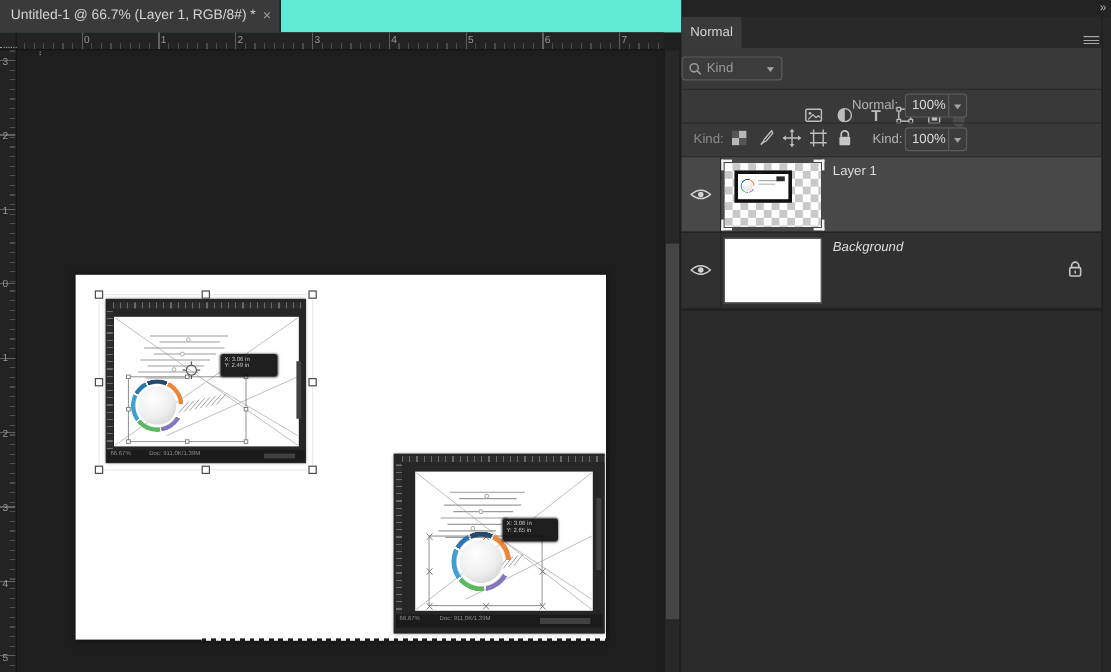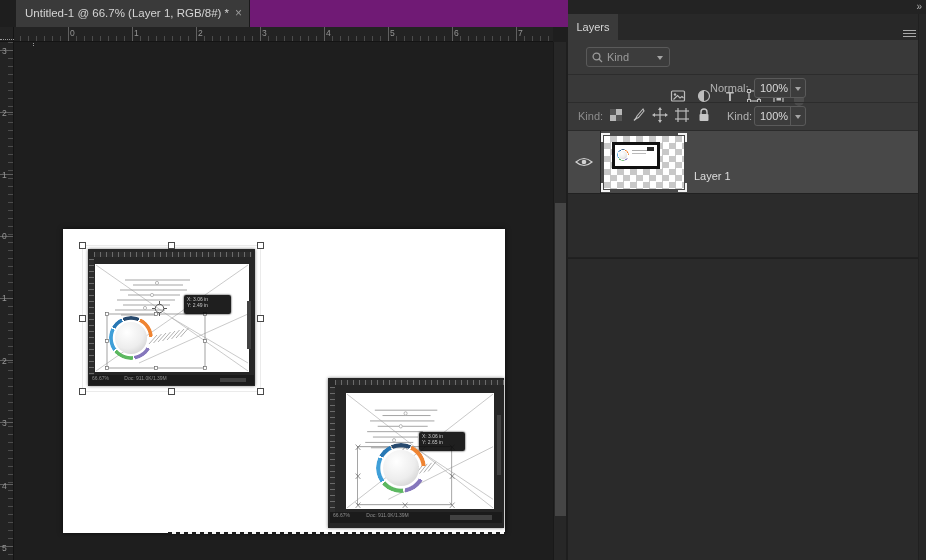--- a/index.html
+++ b/index.html
@@ -2,21 +2,21 @@
 <html><head>
 <meta charset="utf-8">
 <style>
   * { margin:0; padding:0; box-sizing:border-box; }
   html,body { width:926px; height:560px; overflow:hidden; background:#1e1e1e;
     font-family:"Liberation Sans", sans-serif; }
   #app { position:relative; width:926px; height:560px; background:#1e1e1e; overflow:hidden; }
   .abs { position:absolute; }
 
   
-  .tabbar { left:16px; top:0; width:568px; height:27px; background:#701a75; }
+  .tabbar { left:0; top:0; width:568px; height:27px; background:#5eead4; }
   .doc-tab { left:0; top:0; width:234px; height:27px; background:#3a3a3a;
     color:#d4d4d4; font-size:11.5px; line-height:27px; padding-left:9px;
     border-right:1px solid #1a1a1a; white-space:nowrap; }
   .doc-tab .close { position:absolute; right:7px; top:0; color:#9b9b9b; font-size:12px; }
 
   
   .ruler-top { left:14px; top:27px; width:539px; height:15px; background:#232323;
     border-bottom:1px solid #141414;
     background-image:
       repeating-linear-gradient(to right,#606060 0 1px,transparent 1px 64px),
@@ -98,21 +98,21 @@
   .chev { width:0; height:0; border-left:3.5px solid transparent; border-right:3.5px solid transparent;
     border-top:4px solid #a5a5a5; display:inline-block; }
   .lbl { position:absolute; font-size:11px; color:#b2b2b2; }
   .lbl.dis { color:#8c8c8c; }
   .ficon { position:absolute; top:48px; width:16px; height:18px; color:#bdbdbd; }
   .sep { position:absolute; left:0; width:358px; height:1px; background:#2c2c2c; }
   .vdiv { position:absolute; top:0; width:1px; height:100%; background:#262626; }
 
   .p-list { position:absolute; left:0; top:130px; width:350px; height:128px; background:#2b2b2b; }
   .lrow { position:absolute; left:0; width:350px; height:62px; }
-  .lrow .name { position:absolute; left:126px; top:39px; font-size:11px; color:#dedede; }
+  .lrow .name { position:absolute; left:126px; top:6px; font-size:11px; color:#dedede; }
   .checker { background-color:#fff;
     background-image:conic-gradient(#c8c8c8 25%, #fff 0 50%, #c8c8c8 0 75%, #fff 0);
     background-size:13px 13px; }
   .thumb-box { position:absolute; left:36px; top:5px; width:80px; height:53px; }
   .bracket { position:absolute; width:9px; height:9px; border:0 solid #f2f2f2; }
   .bkt-tl { left:-3px; top:-3px; border-left-width:2px; border-top-width:2px; }
   .bkt-tr { right:-3px; top:-3px; border-right-width:2px; border-top-width:2px; }
   .bkt-bl { left:-3px; bottom:-3px; border-left-width:2px; border-bottom-width:2px; }
   .bkt-br { right:-3px; bottom:-3px; border-right-width:2px; border-bottom-width:2px; }
   .p-rest { position:absolute; left:0; top:258px; width:350px; height:302px; background:#2a2a2a;
@@ -322,27 +322,27 @@
 
   <div class="abs sb-v">
     <div class="thumb"></div>
   </div>
 
   <div class="abs panel">
     <div class="p-topstrip">
       <span class="collapse">»</span>
     </div>
     <div class="p-tabstrip">
-      <div class="p-tab">Layers</div>
+      <div class="p-tab">Normal</div>
       <div class="burger"></div>
     </div>
 
     <div class="p-controls">
 
-      <div class="ctl-box" style="left:18px;top:7px;width:84px">
+      <div class="ctl-box" style="left:0;top:7px;width:84px">
         <svg style="position:absolute;left:5px;top:4px" width="11" height="11" viewBox="0 0 11 11">
           <circle cx="4.5" cy="4.5" r="3.4" fill="none" stroke="#9a9a9a" stroke-width="1.3"></circle>
           <line x1="7" y1="7" x2="10" y2="10" stroke="#9a9a9a" stroke-width="1.3"></line>
         </svg>
         <span style="position:absolute;left:20px;color:#9a9a9a">Kind</span>
         <span class="chev" style="position:absolute;right:6px;top:8px"></span>
       </div>
       <div class="ficon" style="left:102px">
         <svg width="16" height="16" viewBox="0 0 16 16">
           <rect x="1.5" y="3" width="13" height="10" rx="1" fill="none" stroke="#bdbdbd" stroke-width="1.2"></rect>
@@ -454,20 +454,34 @@
           </div>
           <div class="bracket bkt-tl"></div>
             <div class="bracket bkt-tr"></div>
           <div class="bracket bkt-bl"></div>
             <div class="bracket bkt-br"></div>
         </div>
         <span class="name">Layer 1</span>
       </div>
       <div class="sep" style="top:63px;width:350px;background:#212121"></div>
 
+      <div class="lrow" style="top:64px;background:#303030">
+        <svg style="position:absolute;left:7px;top:25px" width="18" height="12" viewBox="0 0 18 12">
+          <path d="M1 6 Q9 -1 17 6 Q9 13 1 6 Z" fill="none" stroke="#d2d2d2" stroke-width="1.2"></path>
+          <circle cx="9" cy="6" r="2.3" fill="#d2d2d2"></circle>
+        </svg>
+        <div class="vdiv" style="left:32px"></div>
+        <div class="thumb-box" style="background:#ffffff;outline:1px solid #565656"></div>
+        <span class="name" style="font-style:italic">Background</span>
+        <svg style="position:absolute;right:16px;top:23px" width="12" height="14" viewBox="0 0 12 14">
+          <path d="M3 6 V4.5 a3 3 0 0 1 6 0 V6" fill="none" stroke="#c6c6c6" stroke-width="1.4"></path>
+          <rect x="1.5" y="6" width="9" height="7" rx="1" fill="none" stroke="#c6c6c6" stroke-width="1.3"></rect>
+          <rect x="5.4" y="8.5" width="1.2" height="2.5" fill="#c6c6c6"></rect>
+        </svg>
+      </div>
       <div class="sep" style="top:127px;width:350px;background:#212121"></div>
     </div>
 
     <div class="p-rest"></div>
     <div class="p-gutter"></div>
   </div>
 
 </div>
 
 </body></html>

